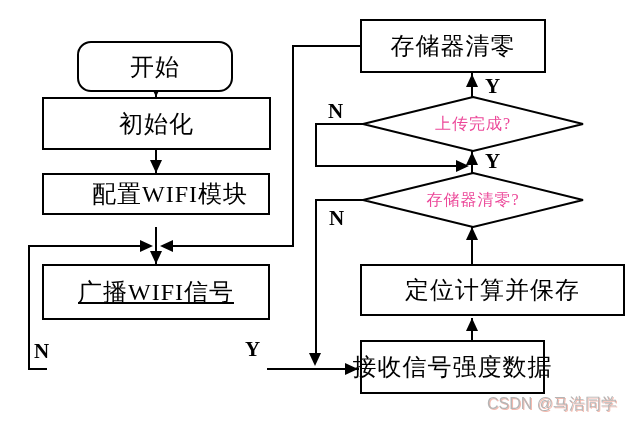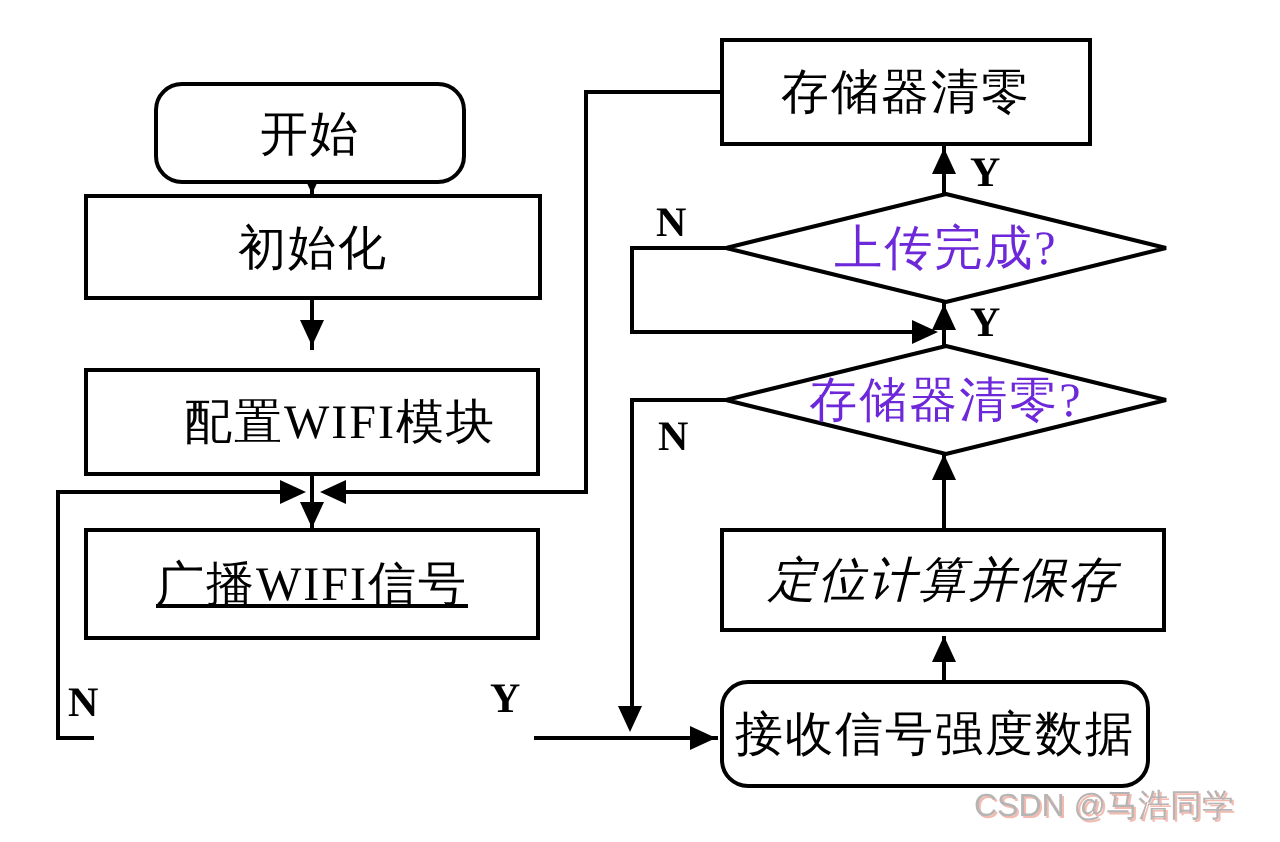--- a/index.html
+++ b/index.html
@@ -11,21 +11,21 @@
     position:absolute;background:#fff;border:2px solid #000;box-sizing:border-box;
     display:flex;align-items:center;justify-content:center;
     font-size:24px;color:#000;letter-spacing:1px;white-space:nowrap;
   }
   .rounded{border-radius:14px;margin-top:20px;}
   .diamond{position:absolute;}
   .diamond svg{display:block;position:absolute;left:0;top:0;}
   .dlabel{
     position:absolute;left:0;top:0;right:0;bottom:0;
     display:flex;align-items:center;justify-content:center;
-    font-size:24px;color:#6d28d9;letter-spacing:1px;white-space:nowrap;
+    font-size:16px;color:#ec4899;letter-spacing:1px;white-space:nowrap;
   }
   .line{position:absolute;background:#000;}
   .ah{position:absolute;width:0;height:0;}
   .ah.down{border-left:6px solid transparent;border-right:6px solid transparent;border-top:13px solid #000;}
   .ah.up{border-left:6px solid transparent;border-right:6px solid transparent;border-bottom:13px solid #000;}
   .ah.right{border-top:6px solid transparent;border-bottom:6px solid transparent;border-left:13px solid #000;}
   .ah.left{border-top:6px solid transparent;border-bottom:6px solid transparent;border-right:13px solid #000;}
   .nylabel{
     position:absolute;font-weight:bold;font-size:21px;line-height:1;color:#000;
     font-family:"Liberation Serif","DejaVu Serif",serif;
@@ -81,21 +81,21 @@
   <div class="ah down" style="left:309px;top:353px;"></div>
 
   <div class="box rounded" style="left:77px;top:21px;width:156px;height:51px;">
     <span>开始</span>
   </div>
 
   <div class="box" style="left:42px;top:97px;width:229px;height:53px;">
     <span>初始化</span>
   </div>
 
-  <div class="box" style="left:42px;top:184px;width:228px;height:54px;padding-left:28px;">
+  <div class="box" style="left:42px;top:173px;width:228px;height:42px;padding-left:28px;">
     <span>配置WIFI模块</span>
   </div>
 
   <div class="box" style="left:42px;top:264px;width:228px;height:56px;text-decoration:underline;">
     <span>广播WIFI信号</span>
   </div>
 
 
   <div class="box" style="left:360px;top:19px;width:186px;height:54px;">
     <span>存储器清零</span>
@@ -108,25 +108,25 @@
     <div class="dlabel">上传完成?</div>
   </div>
 
   <div class="diamond" style="left:361px;top:172px;width:224px;height:56px;">
     <svg width="224" height="56" viewBox="0 0 224 56">
       <polygon points="112,1 222,28 112,55 2,28" fill="#ffffff" stroke="#000000" stroke-width="2"></polygon>
     </svg>
     <div class="dlabel">存储器清零?</div>
   </div>
 
-  <div class="box" style="left:360px;top:264px;width:223px;height:52px;font-style:italic;">
+  <div class="box" style="left:360px;top:264px;width:265px;height:52px;">
     <span>定位计算并保存</span>
   </div>
 
-  <div class="box" style="left:360px;top:340px;width:215px;height:54px;border-radius:14px;">
+  <div class="box" style="left:360px;top:340px;width:185px;height:54px;">
     <span>接收信号强度数据</span>
   </div>
 
   <div class="nylabel" style="left:34px;top:341px;">N</div>
   <div class="nylabel" style="left:245px;top:339px;">Y</div>
   <div class="nylabel" style="left:328px;top:101px;">N</div>
   <div class="nylabel" style="left:485px;top:76px;">Y</div>
   <div class="nylabel" style="left:485px;top:151px;">Y</div>
   <div class="nylabel" style="left:329px;top:208px;">N</div>
 

